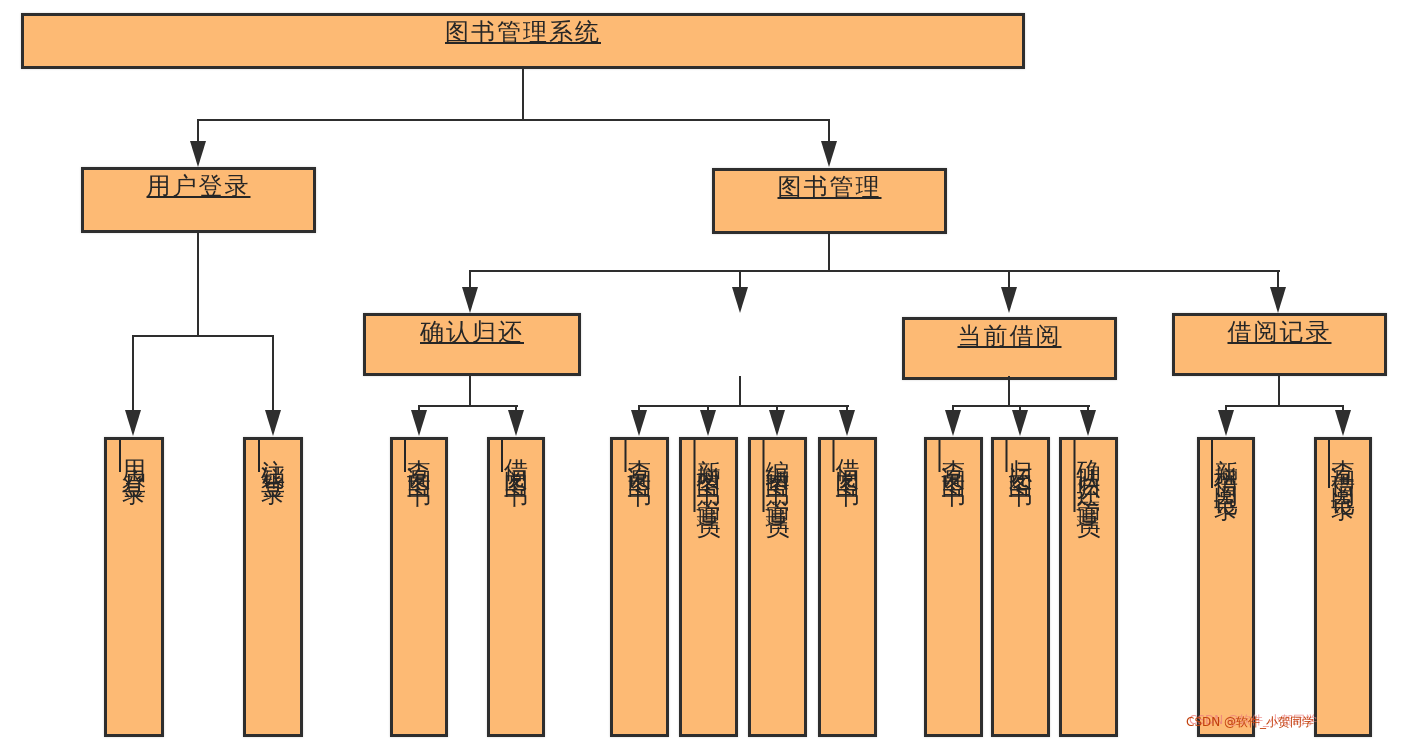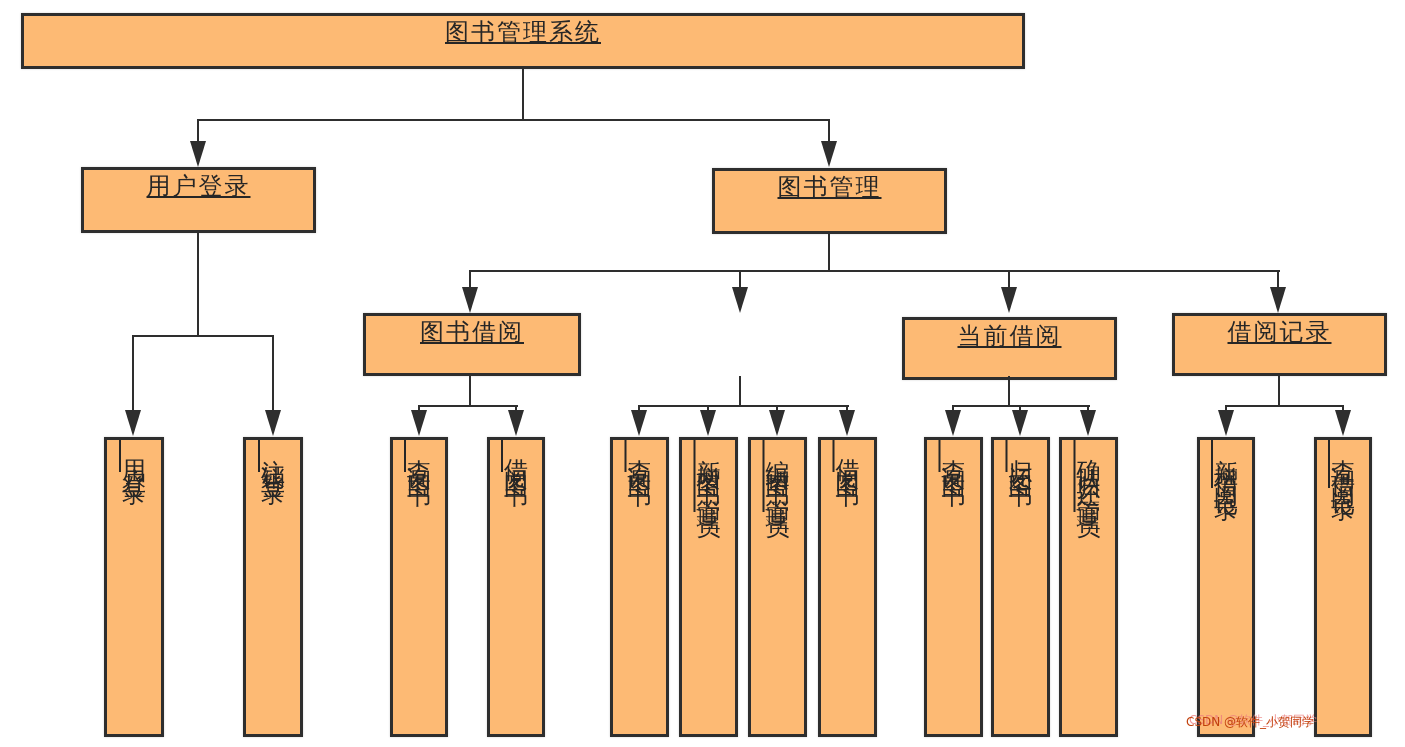--- a/index.html
+++ b/index.html
@@ -81,21 +81,21 @@
   <div class="lv" style="left:469px;top:272px;height:17px"></div>
   <div class="lv" style="left:739px;top:272px;height:17px"></div>
   <div class="lv" style="left:1008px;top:272px;height:17px"></div>
   <div class="lv" style="left:1277px;top:272px;height:17px"></div>
   <div class="arr" style="left:462px;top:287px"></div>
   <div class="arr" style="left:732px;top:287px"></div>
   <div class="arr" style="left:1001px;top:287px"></div>
   <div class="arr" style="left:1270px;top:287px"></div>
 
   <div class="box hbox" style="left:363px;top:313px;width:218px;height:63px">
-    <span>图书借阅</span>
+    <span>确认归还</span>
   </div>
   <div class="box hbox" style="left:902px;top:317px;width:215px;height:63px">
     <span>当前借阅</span>
   </div>
   <div class="box hbox" style="left:1172px;top:313px;width:215px;height:63px">
     <span>借阅记录</span>
   </div>
 
   <div class="lv" style="left:469px;top:376px;height:30px"></div>
   <div class="lh" style="left:418px;top:405px;width:100px"></div>

